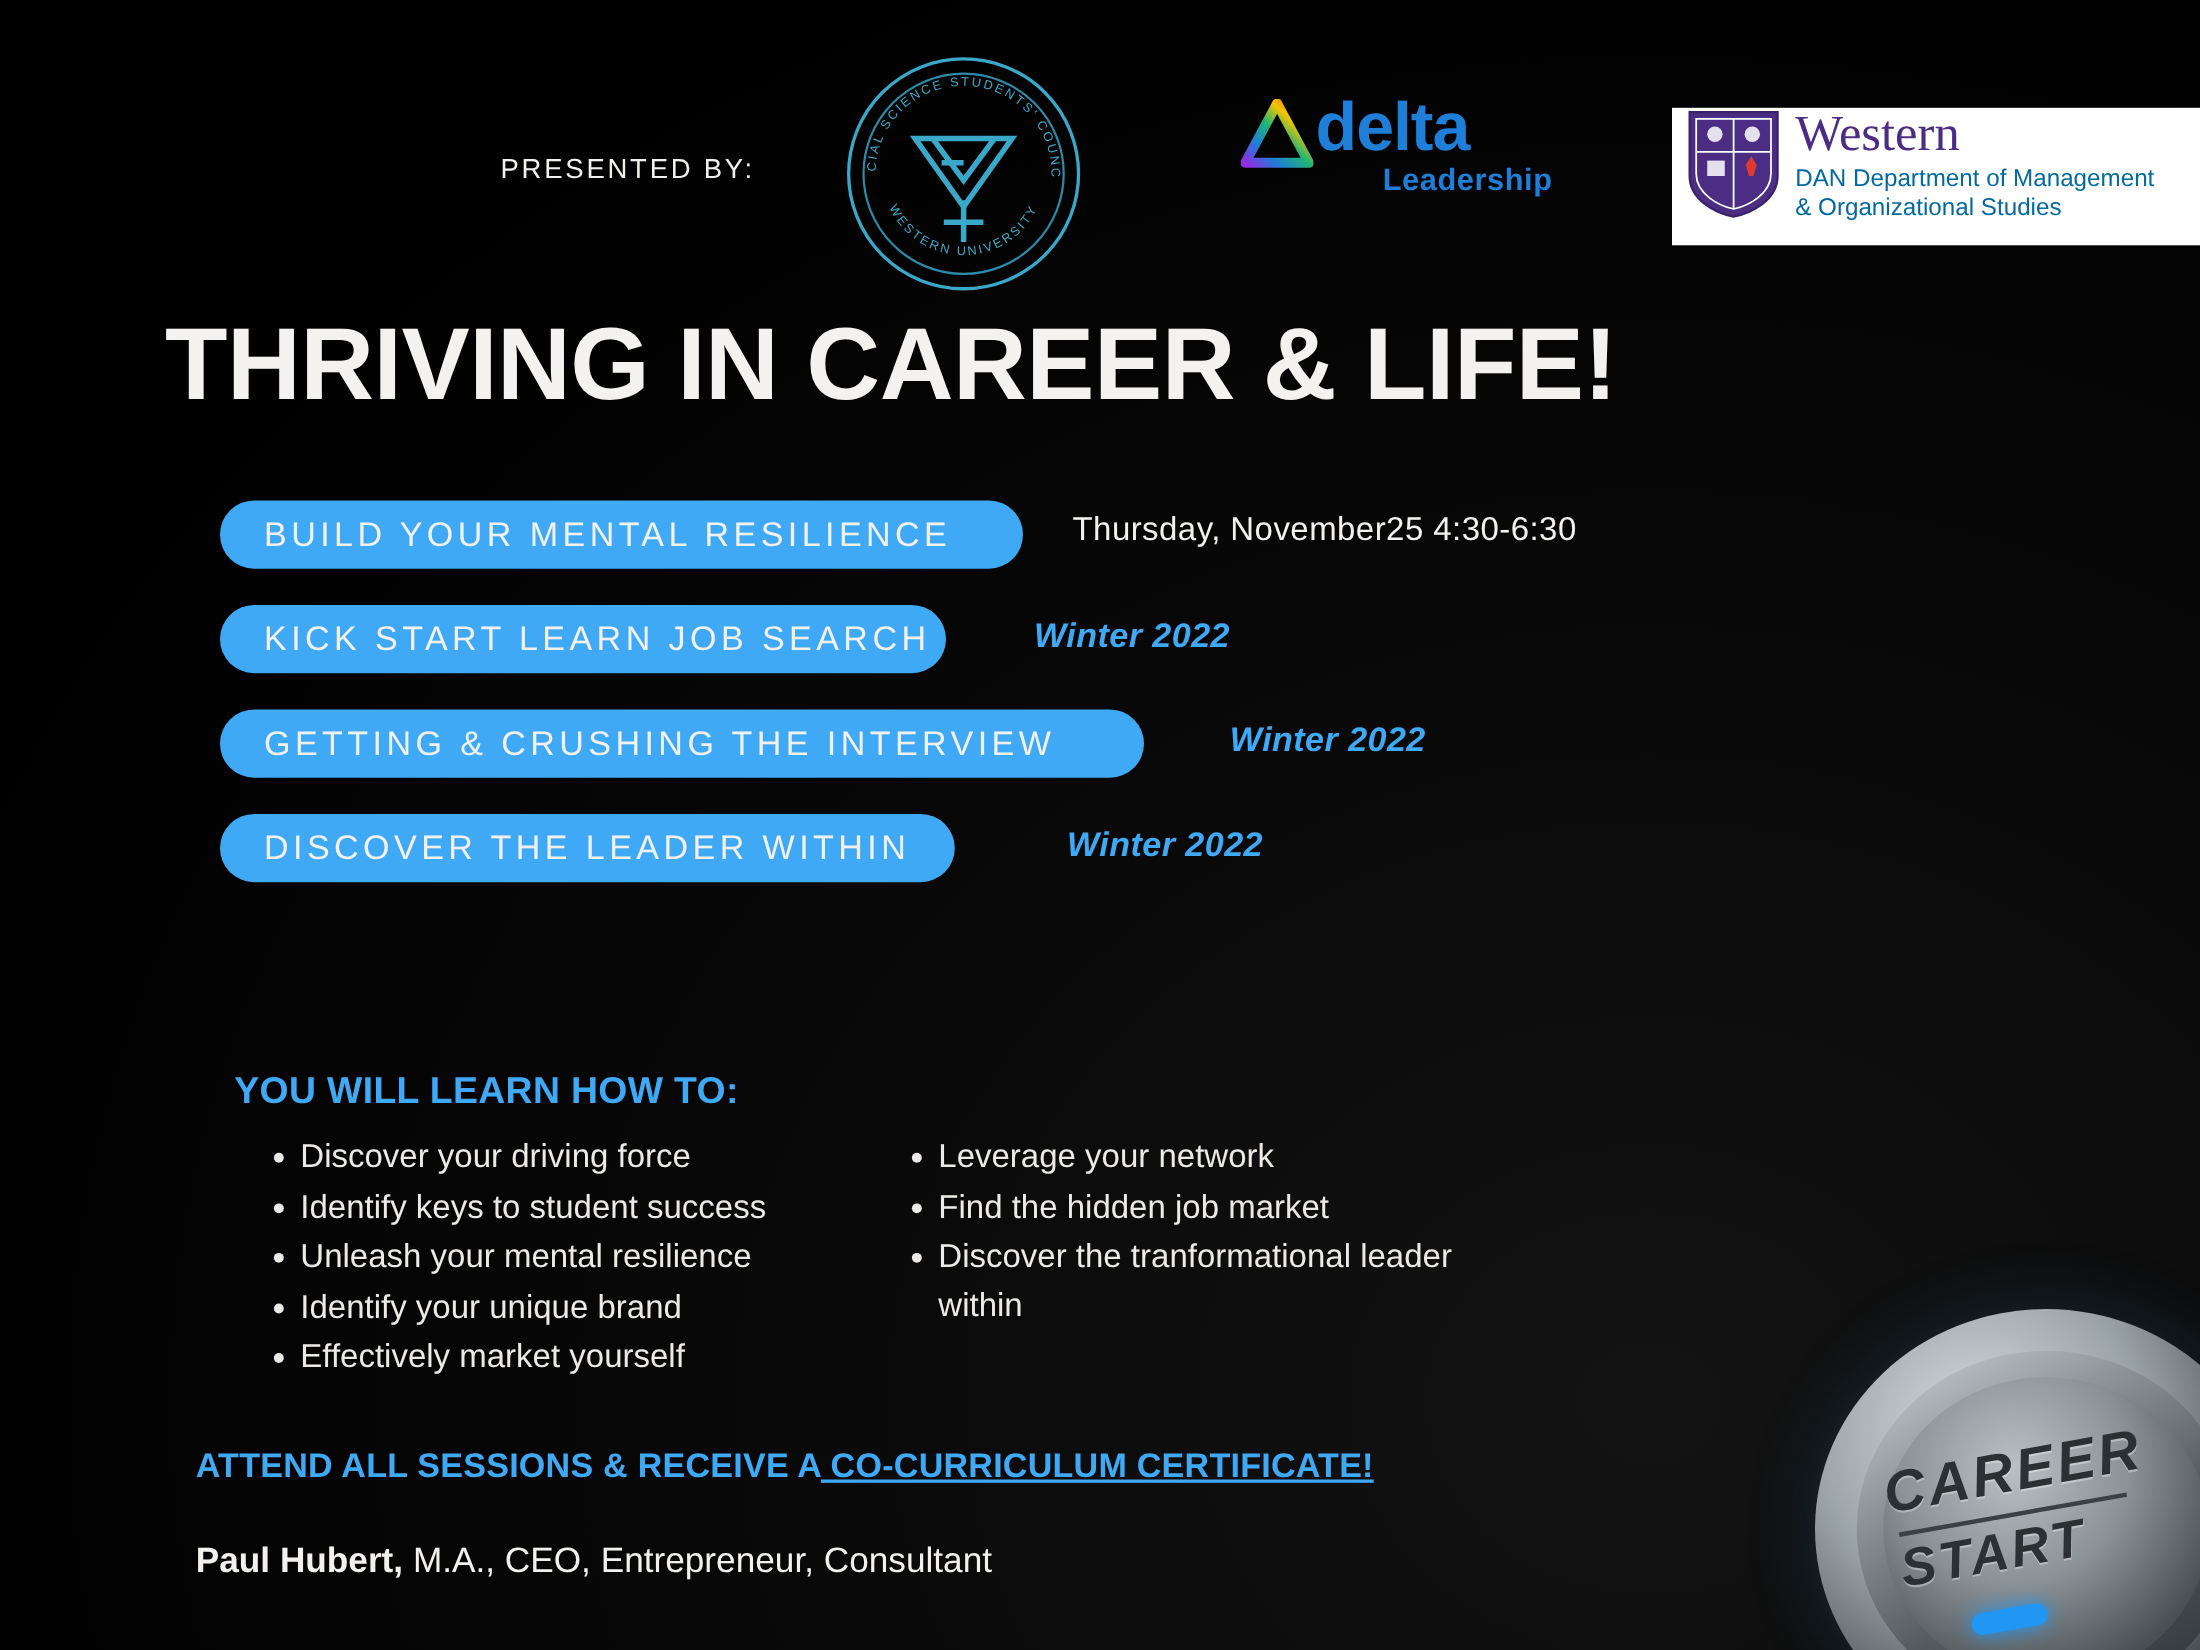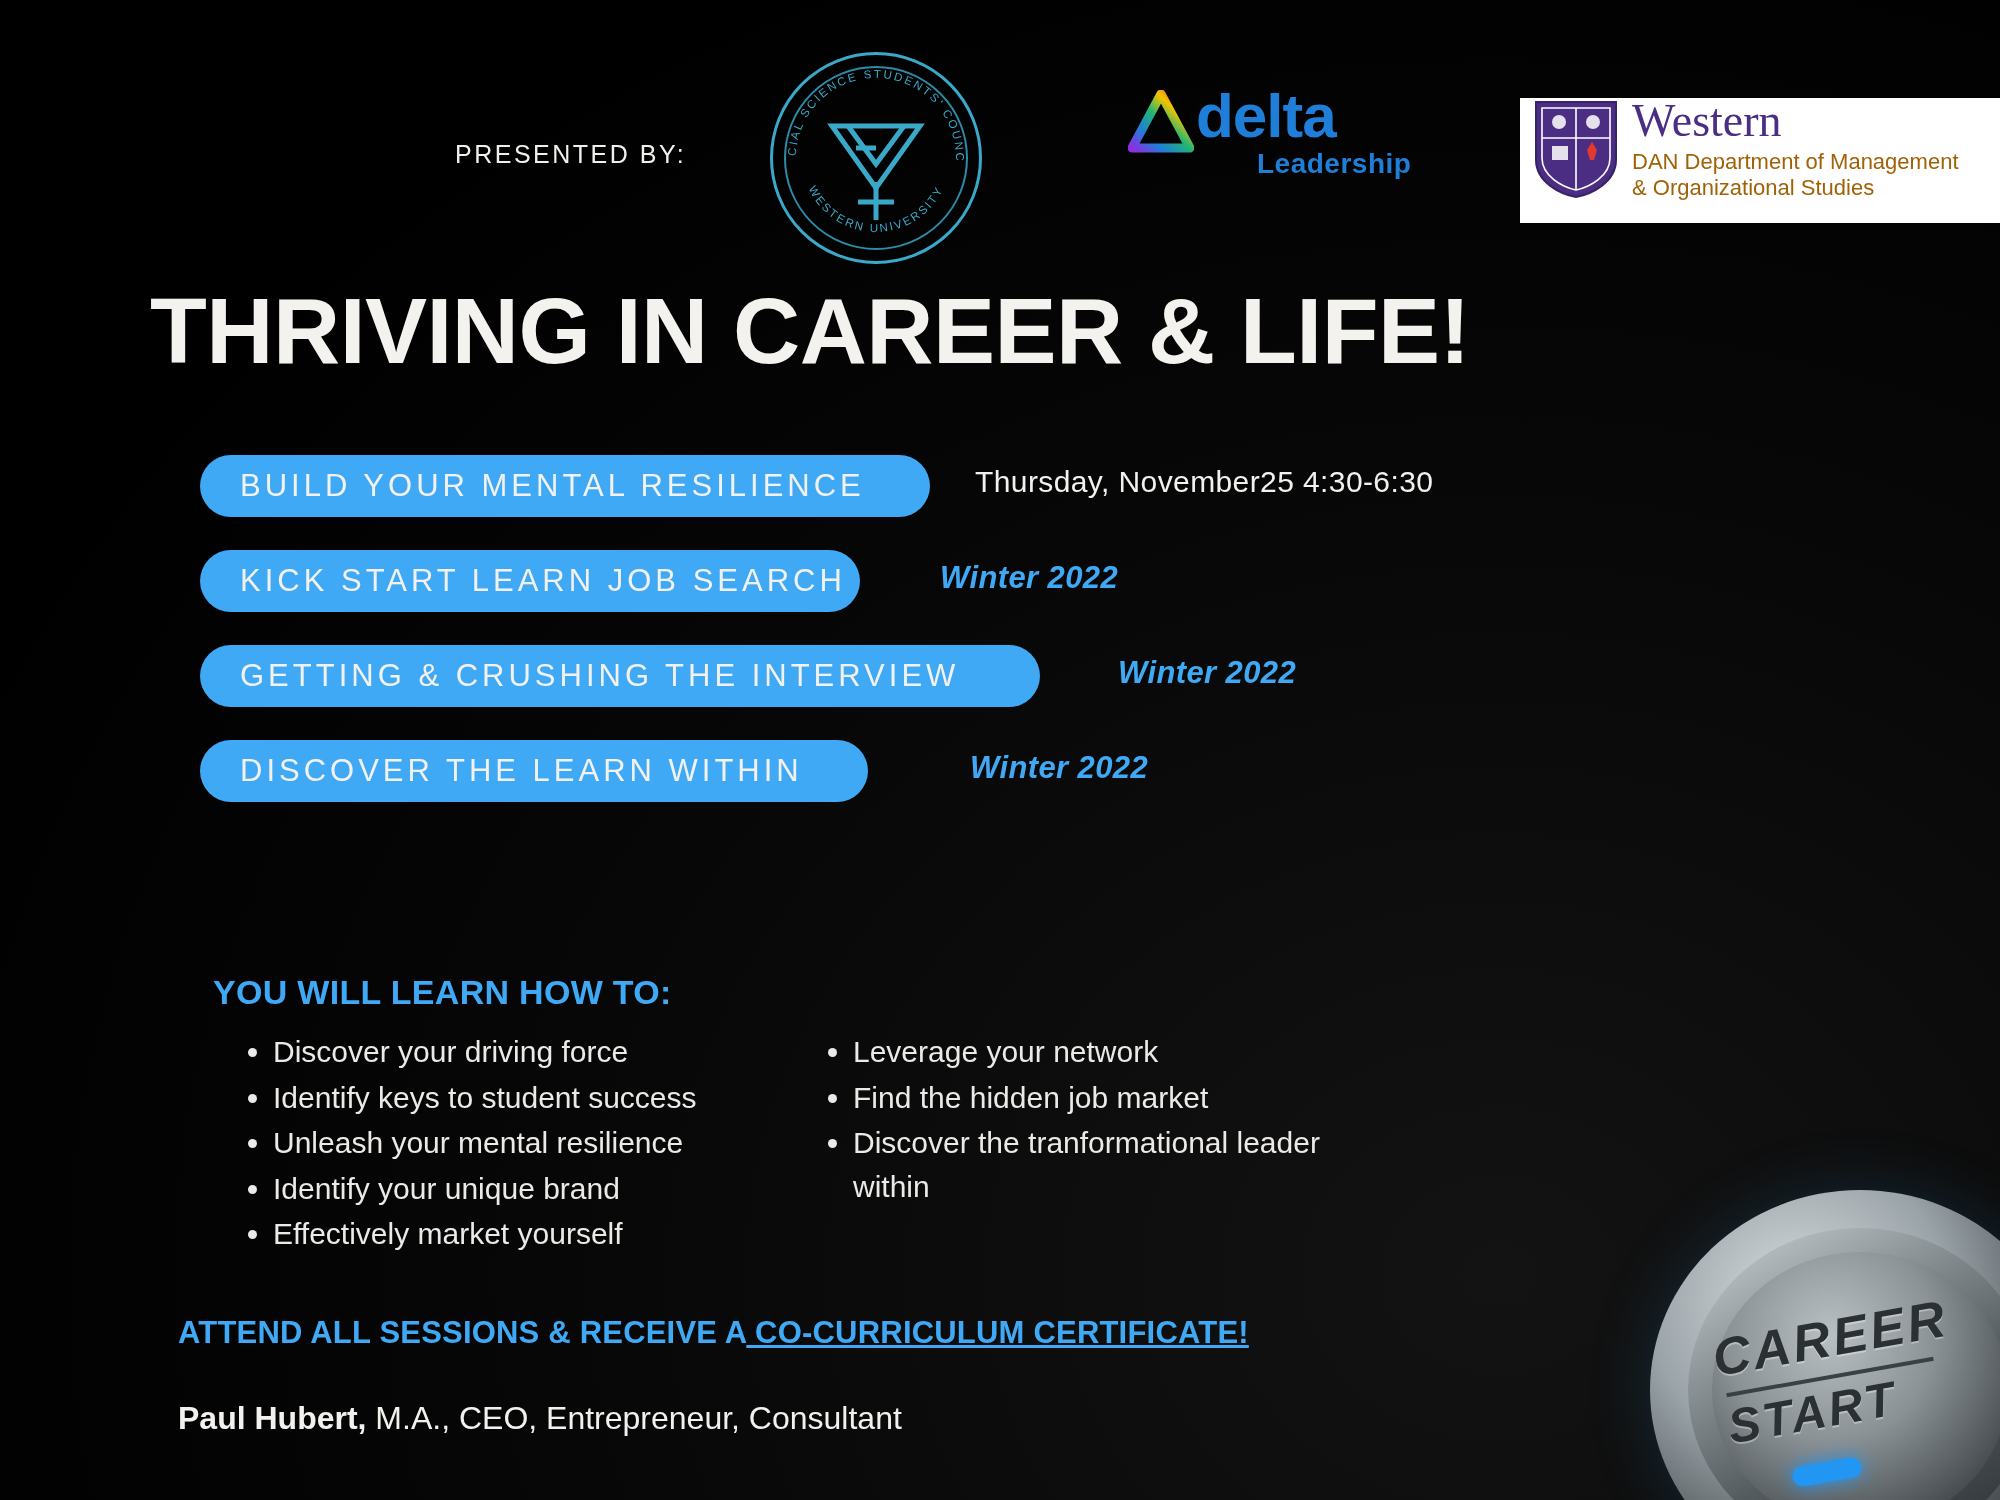--- a/index.html
+++ b/index.html
@@ -120,21 +120,21 @@
   }
   .western .wname {
     font-family: "Liberation Serif", serif;
     font-size: 46px;
     color: #4b2e83;
     line-height: 1;
     font-weight: 400;
   }
   .western .wdept {
     font-size: 22px;
-    color: #a16207;
+    color: #0369a1;
     line-height: 1.18;
     margin-top: 5px;
   }
 
   
   .title {
     position: absolute;
     left: 150px;
     top: 278px;
     color: #f4f2ee;
@@ -398,21 +398,21 @@
       </div>
       <div class="session-row">
         <div class="pill" style="width: 660px;">KICK START LEARN JOB SEARCH</div>
         <div class="meta winter" style="left: 740px;">Winter 2022</div>
       </div>
       <div class="session-row">
         <div class="pill" style="width: 840px;">GETTING &amp; CRUSHING THE INTERVIEW</div>
         <div class="meta winter" style="left: 918px;">Winter 2022</div>
       </div>
       <div class="session-row">
-        <div class="pill" style="width: 668px;">DISCOVER THE LEARN WITHIN</div>
+        <div class="pill" style="width: 668px;">DISCOVER THE LEADER WITHIN</div>
         <div class="meta winter" style="left: 770px;">Winter 2022</div>
       </div>
     </div>
 
   <div class="learn-heading">YOU WILL LEARN HOW TO:</div>
   <div class="learn-cols">
     <div class="col left">
       <ul id="learn-left">
           <li>Discover your driving force</li>
           <li>Identify keys to student success</li>

